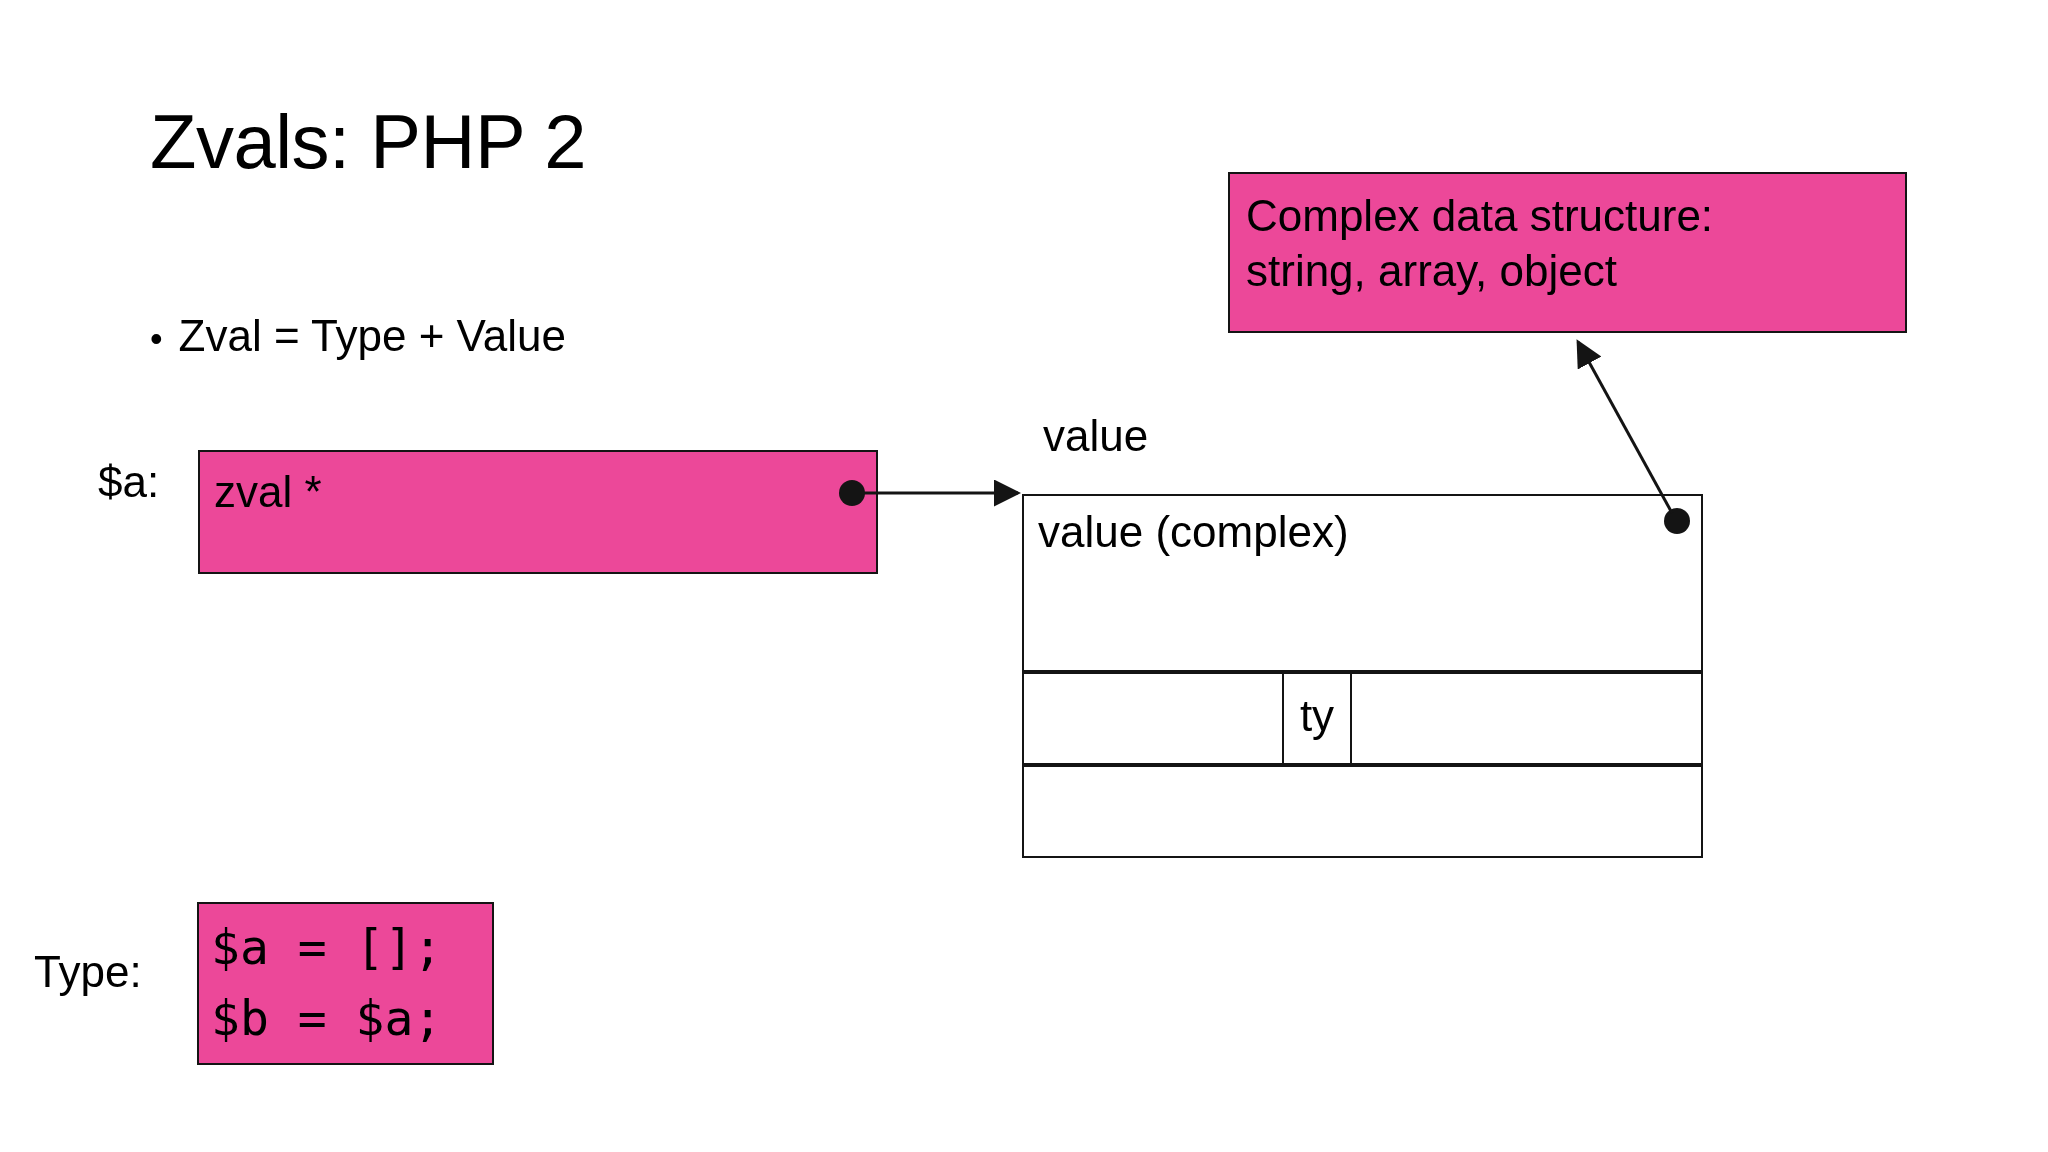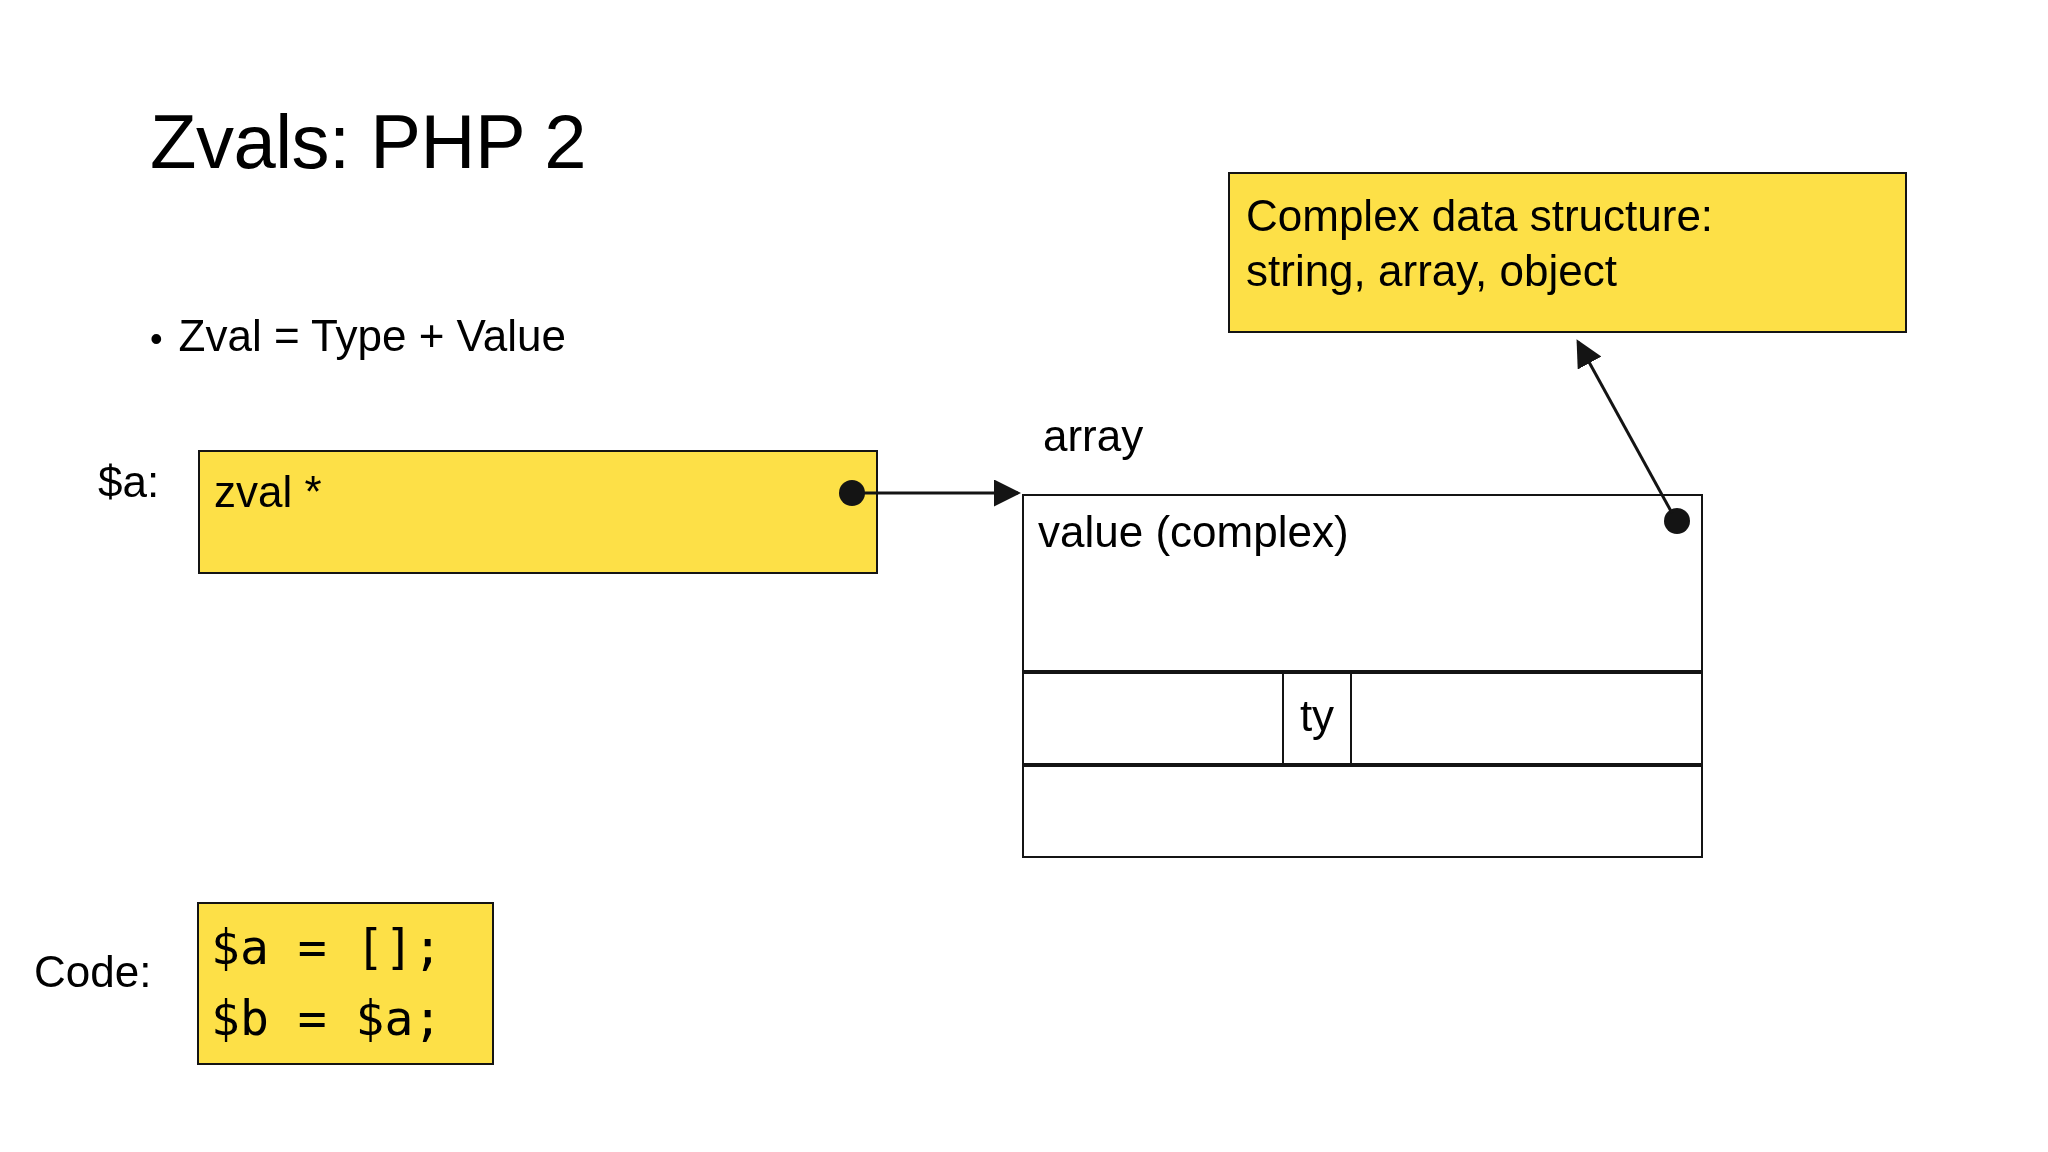--- a/index.html
+++ b/index.html
@@ -46,21 +46,21 @@
     font-size: 36px;
     margin-right: 16px;
     line-height: 1;
   }
 
   
   .box {
     position: absolute;
     box-sizing: border-box;
     border: 2px solid #141414;
-    background: #fde047;
+    background: #ec4899;
   }
 
   
   #var-a-label {
     position: absolute;
     left: 98px;
     top: 460px;
     font-size: 44px;
     line-height: 1;
     white-space: nowrap;
@@ -205,40 +205,40 @@
       <span>Zval = Type + Value</span>
     </div>
   </div>
 
   <div id="var-a-label">$a:</div>
 
   <div id="var-a-box" class="box">
     <span id="var-a-box-text">zval *</span>
   </div>
 
-  <div id="zval-label">array</div>
+  <div id="zval-label">value</div>
 
   <div id="zval-struct">
     <div id="zrow-value" class="zrow">
       <span id="zval-value-text">value (complex)</span>
     </div>
     <div id="zrow-type" class="zrow">
       <div id="zcell-ty" class="zcell">
         <span id="zval-ty-text">ty</span>
       </div>
     </div>
     <div id="zrow-bottom" class="zrow"></div>
   </div>
 
   <div id="callout-box" class="box">
     <span id="callout-text">Complex data structure:
 string, array, object</span>
   </div>
 
-  <div id="code-label">Code:</div>
+  <div id="code-label">Type:</div>
   <div id="code-box" class="box">
     <span id="code-text">$a = [];
 $b = $a;</span>
   </div>
 
   <svg id="connectors" viewBox="0 0 2048 1152">
     <defs>
       <marker id="arrowhead" markerWidth="9" markerHeight="9" refX="8" refY="4.5" orient="auto" markerUnits="strokeWidth">
         <path d="M0,0 L9,4.5 L0,9 z" fill="#141414"></path>
       </marker>

